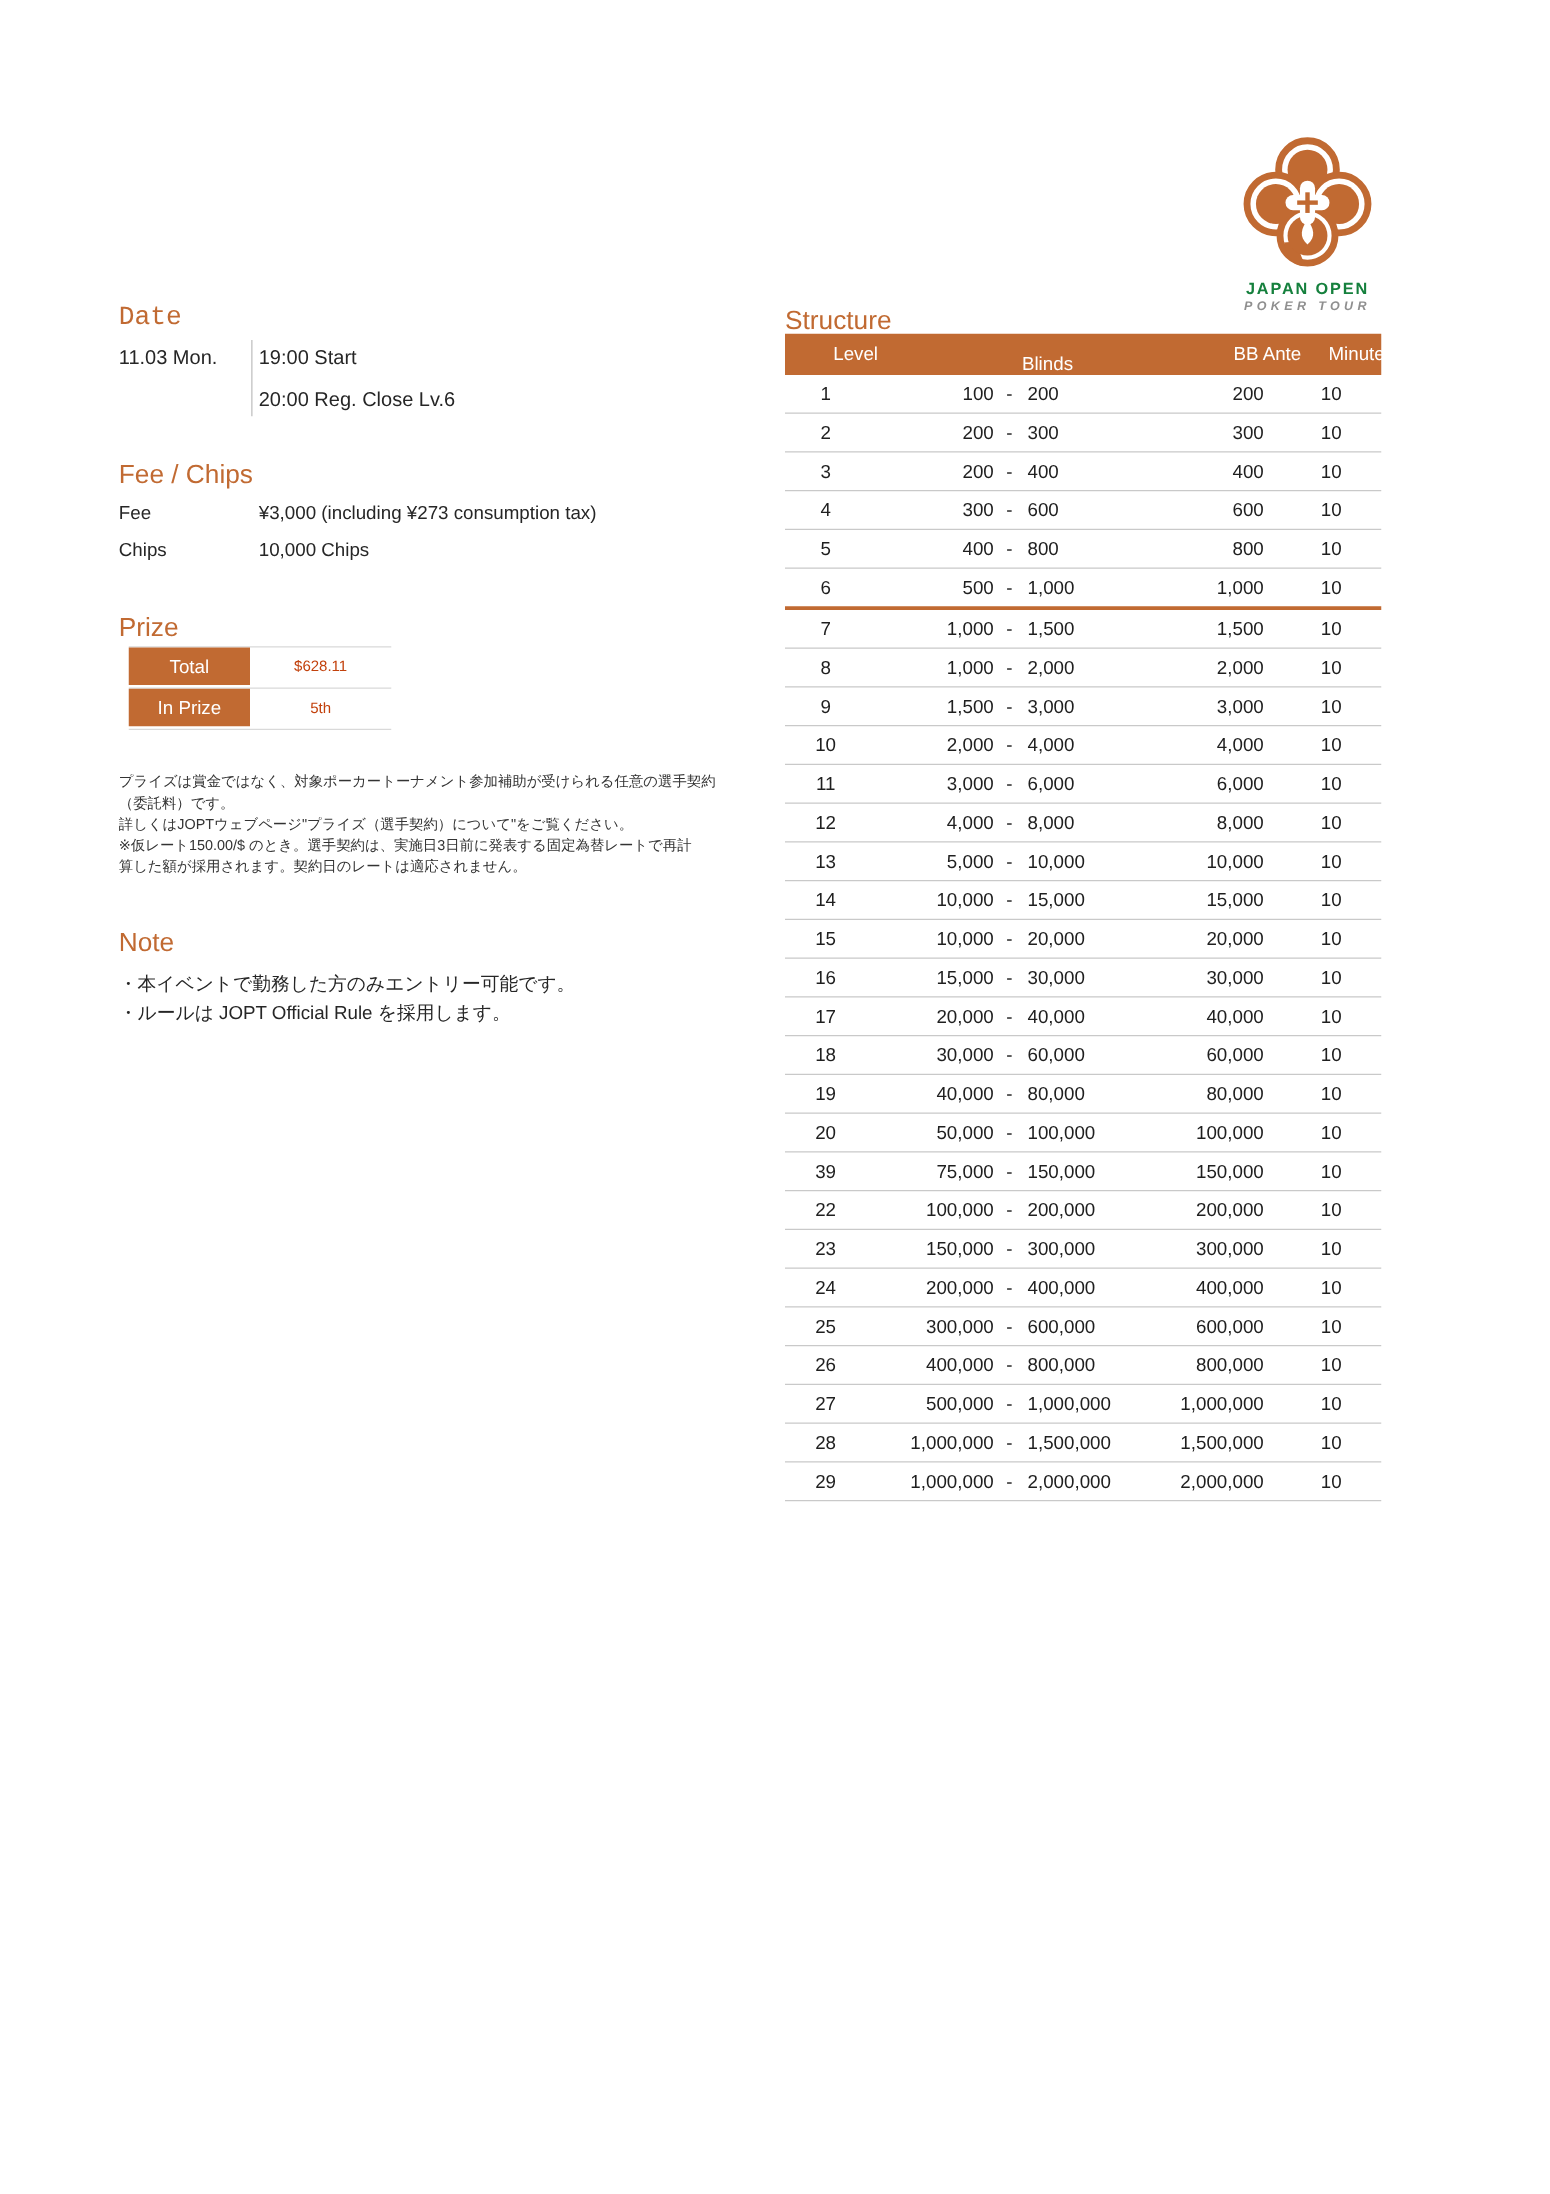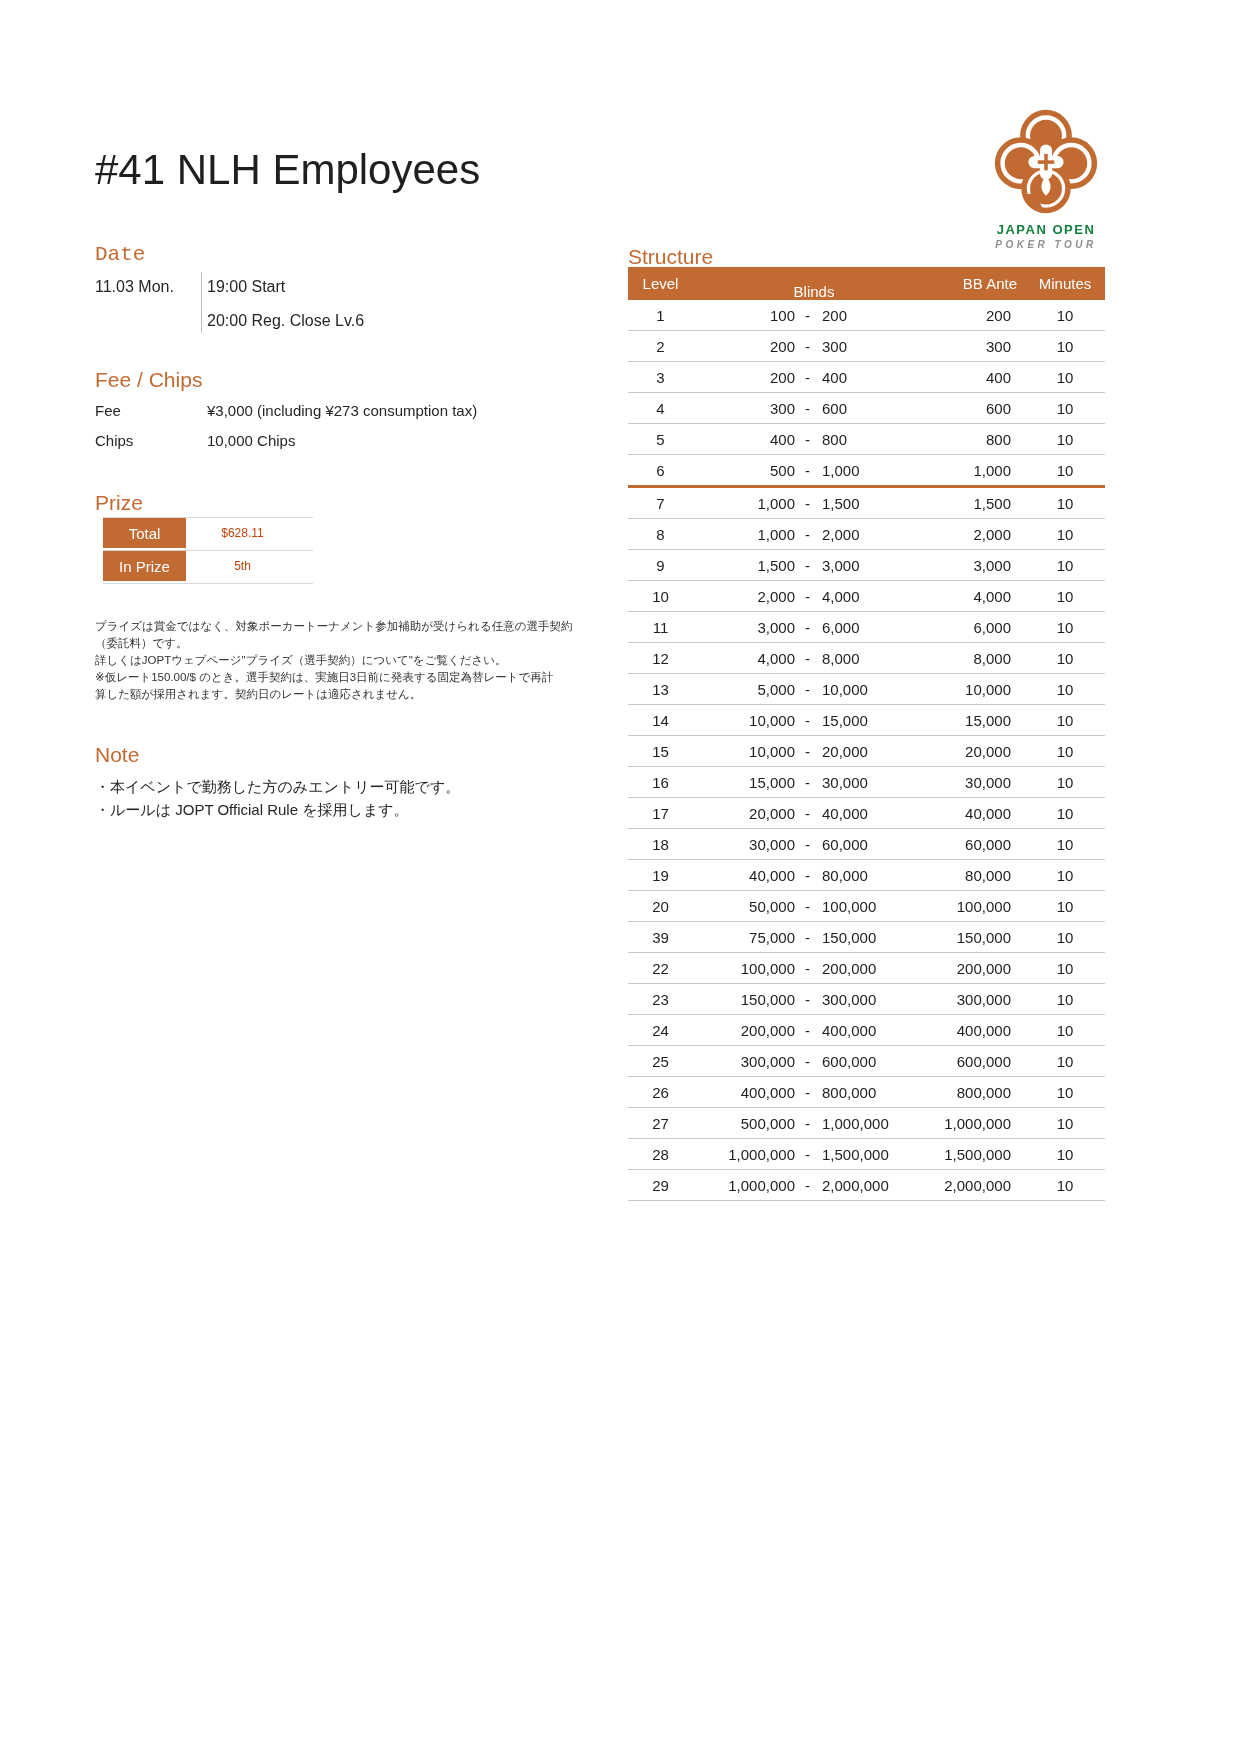--- a/index.html
+++ b/index.html
@@ -9,33 +9,33 @@
   }
   .abs{position:absolute;}
   .title{left:95px;top:146px;font-size:42px;color:#1f1f1f;letter-spacing:0;}
   .sec-head{font-size:21px;color:#c16a32;}
   .small{font-size:15px;color:#262626;}
   
   .date-divider{left:201px;top:272px;width:1px;height:61px;background:#bfbfbf;}
   
   .prize-table{left:103px;top:517px;width:210px;border-top:1px solid #d9d9d9;}
   .prize-row{display:flex;border-bottom:1px solid #d9d9d9;}
-  .prize-label{width:83px;height:30px;margin-bottom:2px;background:#c16a32;color:#fff;
+  .prize-label{width:97px;height:30px;margin-bottom:2px;background:#c16a32;color:#fff;
     display:flex;align-items:center;justify-content:center;font-size:15px;}
   .prize-value{width:113px;height:30px;display:flex;align-items:center;justify-content:center;
     font-size:12px;color:#c2410c;}
   
   .fineprint{left:95px;top:618px;width:470px;font-size:11.5px;line-height:17px;color:#333;}
   .fineprint div{white-space:nowrap;}
   
   .note-line{font-size:15px;color:#262626;}
   
   .struct{left:628px;top:267px;width:477px;}
   .shead{display:grid;grid-template-columns:65px 242px 90px 80px;height:33px;
-    background:#c16a32;color:#fff;font-size:15px;align-items:center;}
+    background:#c16a32;color:#fff;font-size:15px;align-items:center;padding-left:24px;}
   .shead .h-level{text-align:center;}
   .shead .h-blinds{text-align:center;margin-top:16px;}
   .shead .h-ante{text-align:right;padding-right:8px;box-sizing:border-box;}
   .shead .h-min{text-align:center;}
   .srow{display:grid;grid-template-columns:65px 102px 25px 115px 90px 80px;height:30px;
     align-items:center;border-bottom:1px solid #c9c9c9;font-size:15px;color:#1f1f1f;}
   .srow.reg-close{border-bottom:3px solid #c16a32;}
   .scell.level-cell{text-align:center;}
   .scell.sb-cell{text-align:right;}
   .scell.dash-cell{text-align:center;}
@@ -45,21 +45,20 @@
   
   .logo-wrap{left:985px;top:106px;width:122px;text-align:center;}
   .logo-text1{font-size:13px;font-weight:bold;color:#15803d;letter-spacing:1.5px;margin-top:2px;}
   .logo-text2{font-size:10px;font-weight:bold;color:#8f8f8f;letter-spacing:3.5px;margin-top:2px;font-style:italic;}
 </style>
 </head>
 <body>
 
 <div class="page">
 
-  <div class="abs title">#41 NLH Employees</div>
 
   <div class="abs logo-wrap">
     <span>
       <svg width="110" height="110" viewBox="0 0 100 100">
 
         <g stroke="#c16a32" stroke-width="5" fill="#ffffff">
           <circle cx="50" cy="27" r="21"></circle>
           <circle cx="27" cy="52" r="21"></circle>
           <circle cx="73" cy="52" r="21"></circle>
           <circle cx="50" cy="75" r="20"></circle>

